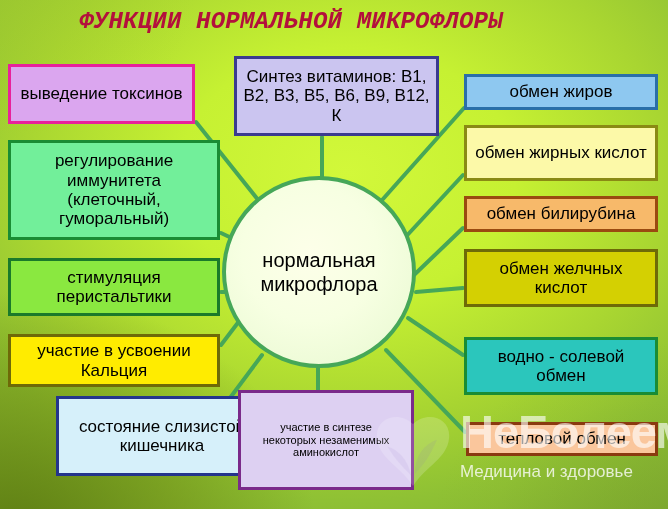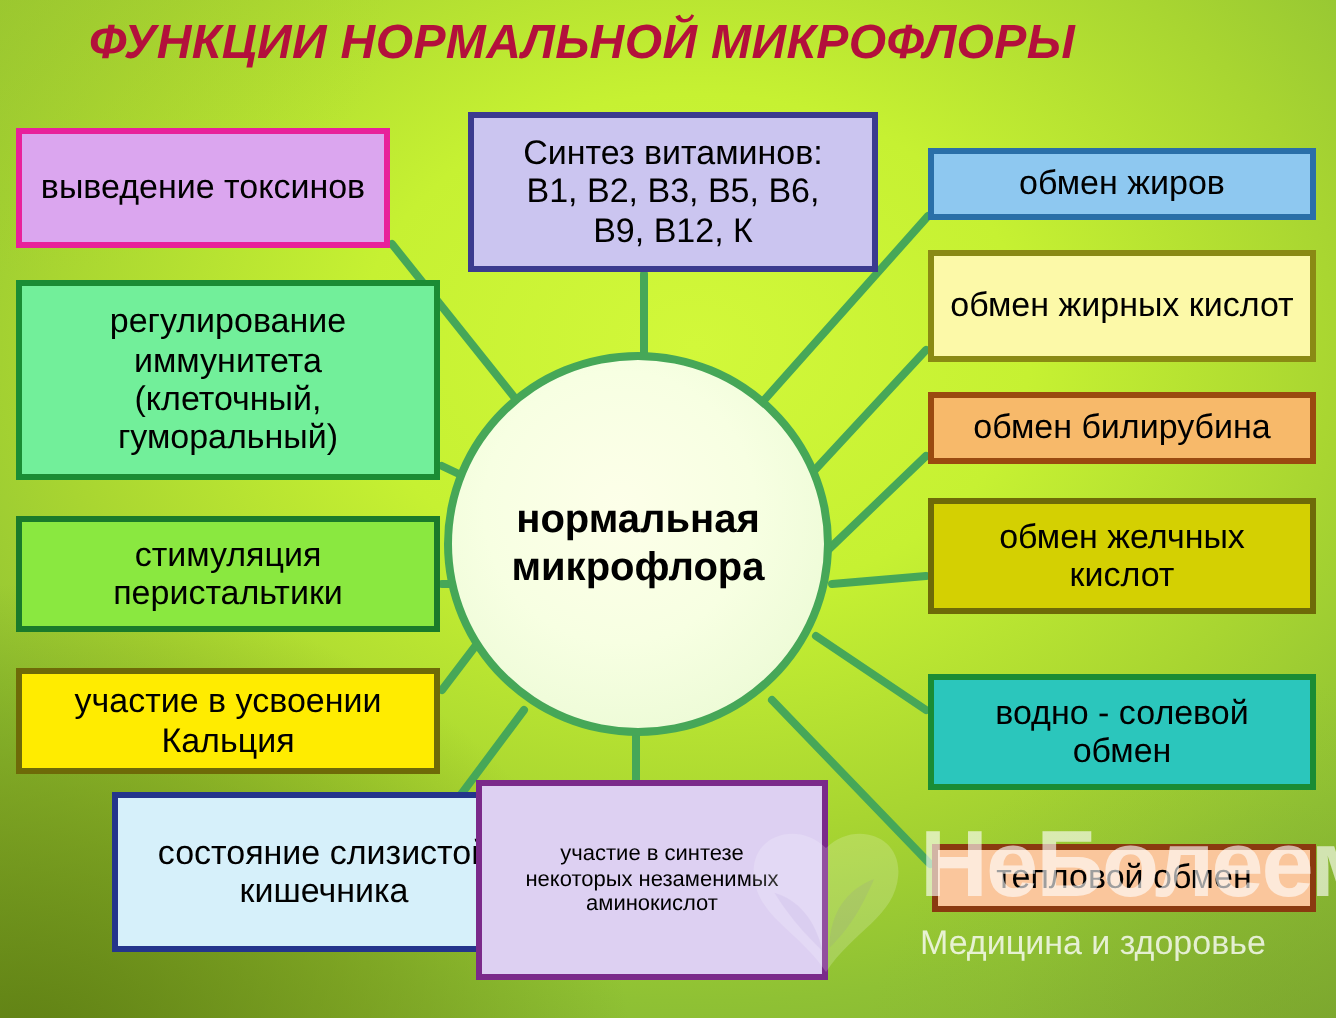--- a/index.html
+++ b/index.html
@@ -31,21 +31,21 @@
   .title{
     position:absolute;
     left:0;top:8px;width:582px;
     text-align:center;
     font-size:24px;
     font-weight:bold;
     font-style:italic;
     letter-spacing:0.2px;
     color:#b3103c;
     z-index:8;
-    font-family:Liberation Sans, sans-serif;
+    font-family:Liberation Mono, monospace;
   }
 
   .node{
     position:absolute;
     box-sizing:border-box;
     display:flex;
     align-items:center;
     justify-content:center;
     text-align:center;
     font-weight:normal;
@@ -56,21 +56,21 @@
 
   
   .hub{
     position:absolute;
     left:222px;top:176px;
     width:194px;height:192px;
     border-radius:50%;
     border:4px solid #46a758;
     background:radial-gradient(circle at 45% 40%, #fdffe9 0%, #f7ffe2 45%, #e6f8cf 100%);
     display:flex;align-items:center;justify-content:center;text-align:center;
-    font-size:20px;font-weight:bold;color:#000;line-height:1.22;
+    font-size:20px;font-weight:normal;color:#000;line-height:1.22;
     z-index:7;
     box-sizing:border-box;
   }
 
   
   .wm{position:absolute;z-index:9;pointer-events:none;}
   .wm-logo{
     left:460px;top:404px;width:208px;height:62px;
     font-size:47px;font-weight:bold;color:rgba(255,255,255,0.62);
     letter-spacing:-1px;
@@ -108,21 +108,21 @@
     </svg>
 
   <div class="title">ФУНКЦИИ НОРМАЛЬНОЙ МИКРОФЛОРЫ</div>
 
   <div class="hub">нормальная микрофлора</div>
 
   <div id="nodes-layer">
       <div class="node" style="left: 8px; top: 64px; width: 187px; height: 60px; background: rgb(219, 166, 239); border: 3px solid rgb(232, 33, 155); font-size: 17px; padding: 2px 5px;">
         <span>выведение токсинов</span>
       </div>
-      <div class="node" style="left: 234px; top: 56px; width: 205px; height: 80px; background: rgb(203, 197, 240); border: 3px solid rgb(59, 59, 143); font-size: 17px; padding: 2px 20px;">
+      <div class="node" style="left: 234px; top: 56px; width: 205px; height: 80px; background: rgb(203, 197, 240); border: 3px solid rgb(59, 59, 143); font-size: 17px; padding: 2px 5px;">
         <span>Синтез витаминов: В1, В2, В3, В5, В6, В9, В12, К</span>
       </div>
       <div class="node" style="left: 464px; top: 74px; width: 194px; height: 36px; background: rgb(142, 200, 240); border: 3px solid rgb(42, 111, 168); font-size: 17px; padding: 2px 5px;">
         <span>обмен жиров</span>
       </div>
       <div class="node" style="left: 8px; top: 140px; width: 212px; height: 100px; background: rgb(114, 239, 154); border: 3px solid rgb(26, 140, 52); font-size: 17px; padding: 2px 23px;">
         <span>регулирование иммунитета (клеточный, гуморальный)</span>
       </div>
       <div class="node" style="left: 464px; top: 125px; width: 194px; height: 56px; background: rgb(252, 249, 168); border: 3px solid rgb(138, 138, 20); font-size: 17px; padding: 2px 5px;">
         <span>обмен жирных кислот</span>

